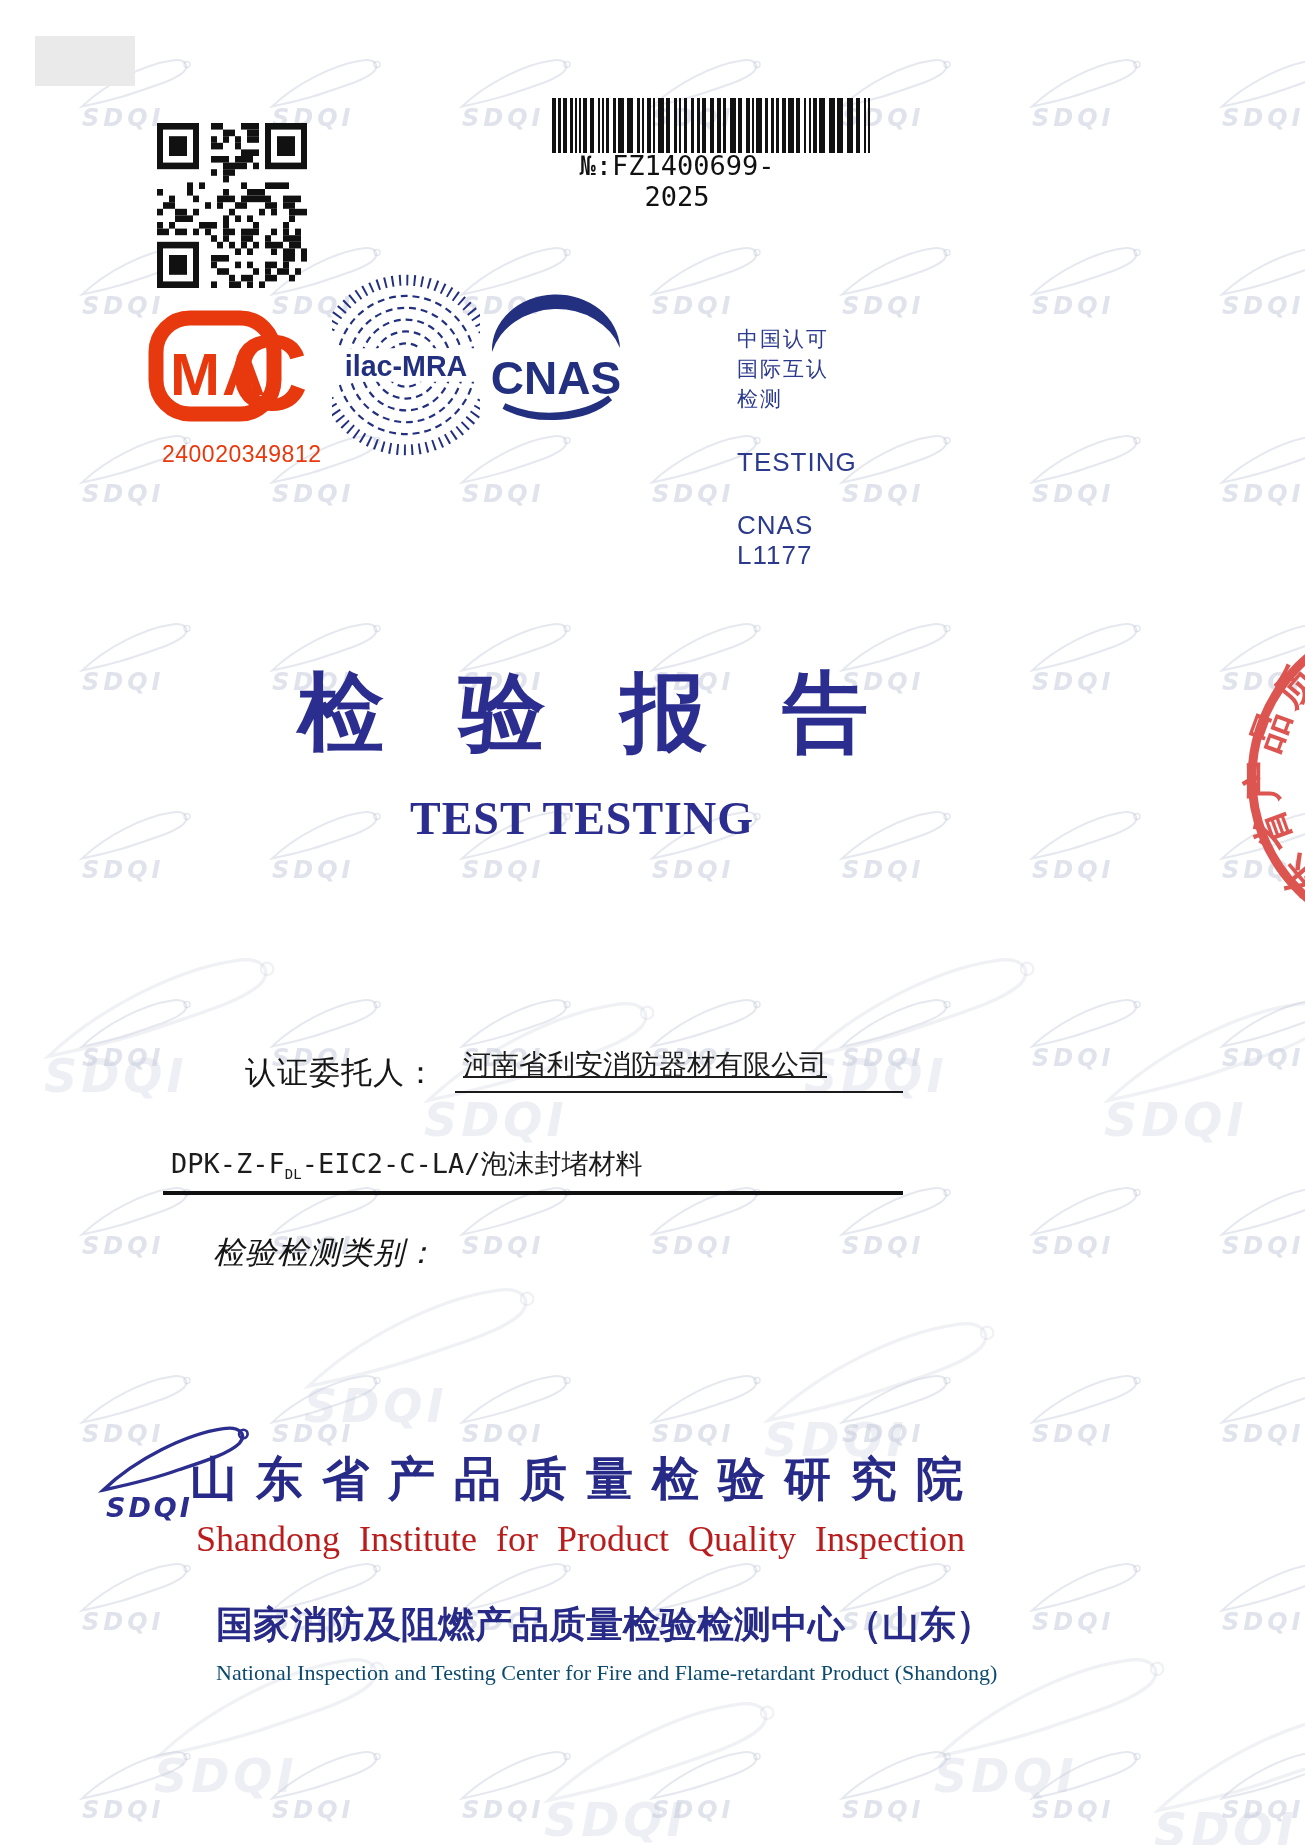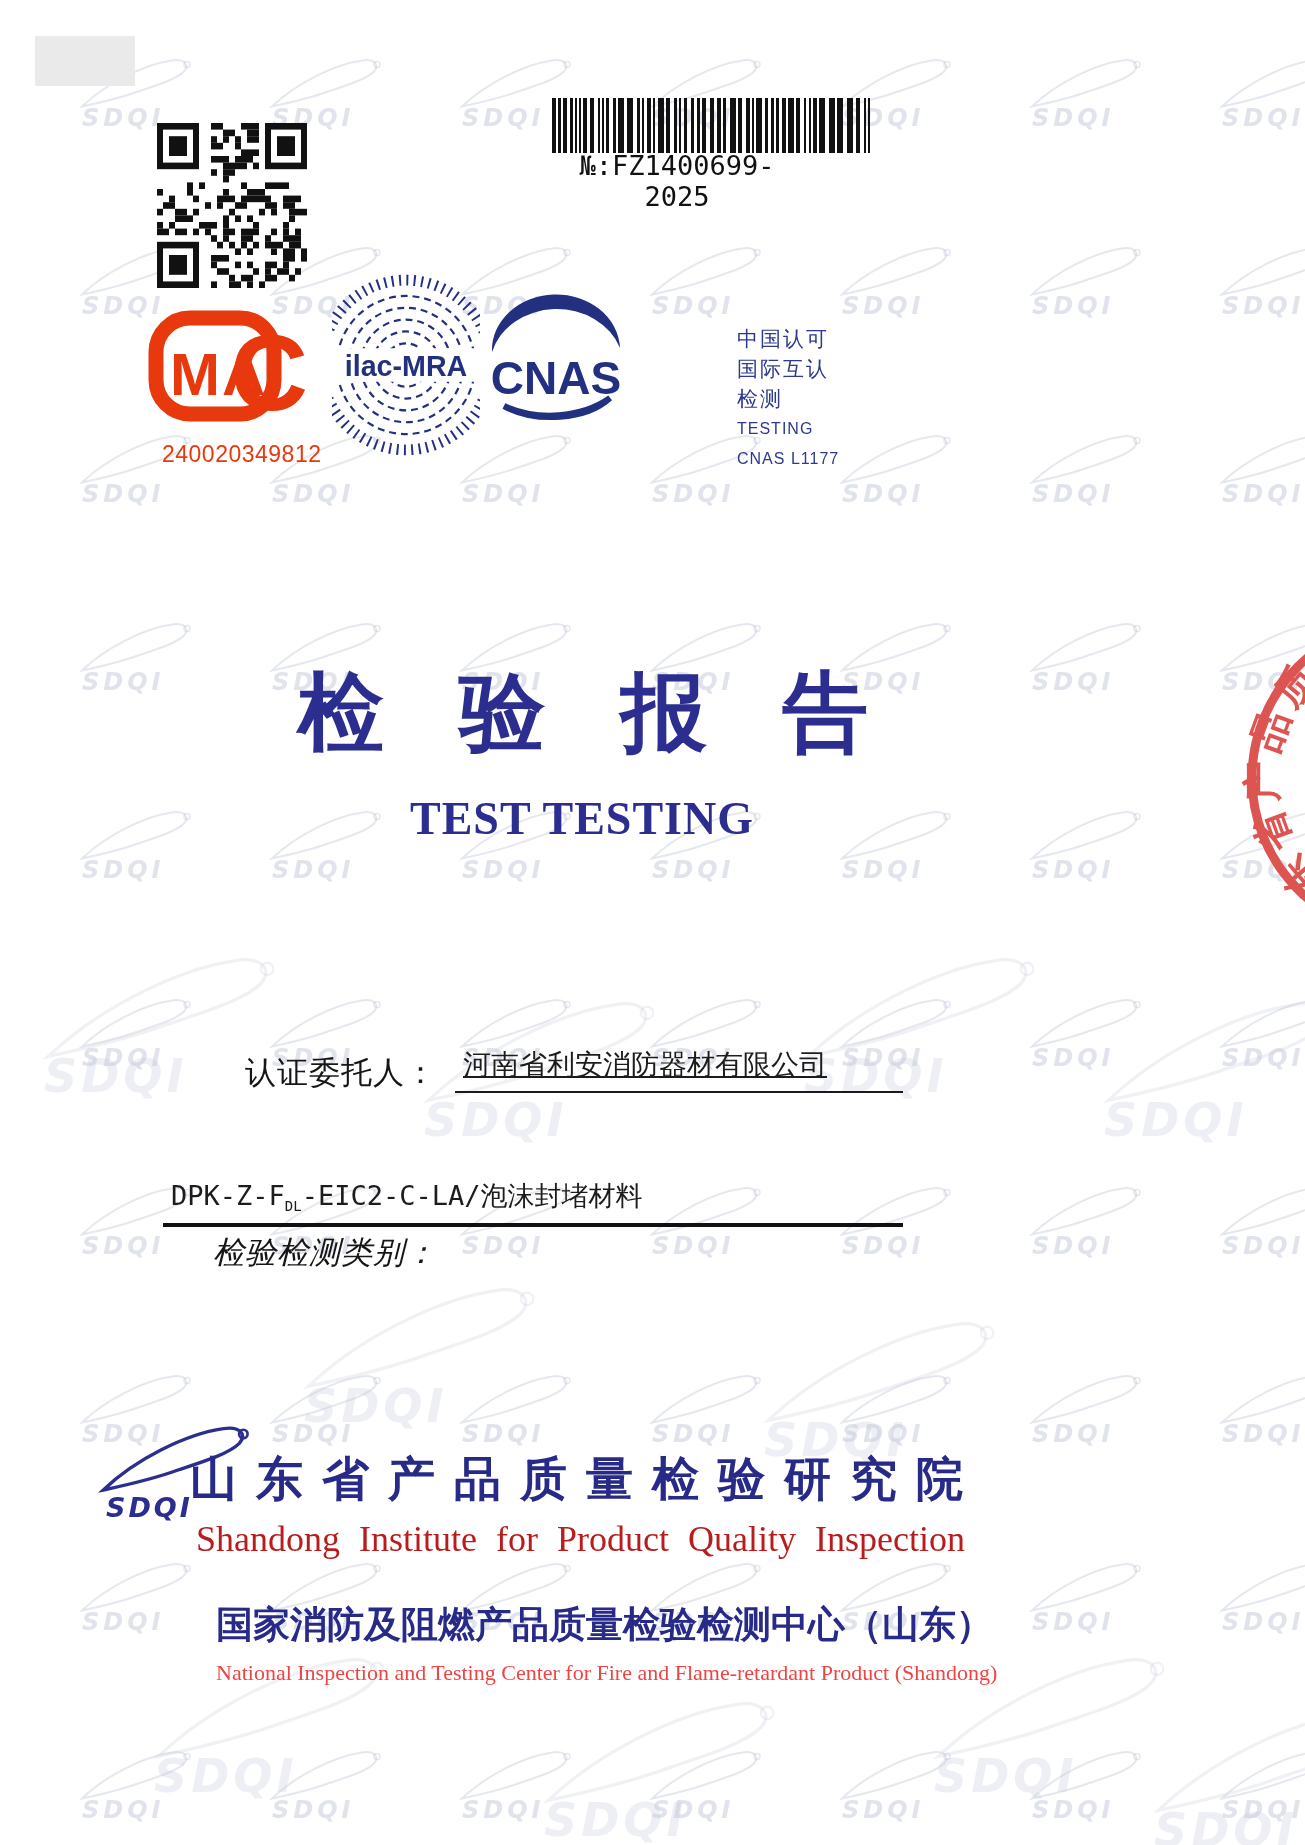--- a/index.html
+++ b/index.html
@@ -21,45 +21,45 @@
   #qr-box{left:157px;top:123px;}
   #bc-box{left:552px;top:98px;}
   .doc-no{left:552px;top:150px;width:250px;text-align:center;
     font:27px "DejaVu Sans Mono","Liberation Mono",monospace;color:#111;letter-spacing:0px;}
   
   .cma-num{left:162px;top:441px;width:160px;font:23px "Liberation Sans","DejaVu Sans",sans-serif;
     color:#e8380d;letter-spacing:0.5px;}
   .cnas-lines{left:737px;top:324px;width:150px;color:#2b3a8c;
     font-family:"Liberation Sans","DejaVu Sans",sans-serif;}
   .cnas-lines span{display:block;font-size:21px;line-height:30px;letter-spacing:2px;}
-  .cnas-lines .en{letter-spacing:1px;font-size:16px;}
+  .cnas-lines .en{letter-spacing:1px;font-size:26px;margin-top:33px;}
   
   .title-cn{left:0;top:664px;width:1180px;text-align:center;color:#2b2e8e;
     font-size:86px;font-weight:700;letter-spacing:14px;word-spacing:26px;line-height:1.15;}
   .title-en{left:0;top:792px;width:1164px;text-align:center;color:#2b2e8e;
     font-size:46px;font-weight:700;letter-spacing:1px;}
   
   #stamp-svg{left:1172px;top:592px;z-index:2;position:absolute;}
   
   .field{position:absolute;left:145px;width:758px;display:flex;align-items:flex-end;z-index:1;}
   .flabel{width:292px;text-align:right;font-size:31px;color:#161616;letter-spacing:1px;line-height:1.25;}
   .fval{flex:1;margin-left:18px;display:flex;align-items:flex-end;
     padding:0 6px 7px 8px;font-size:28px;color:#1c1c1c;}
   .f1 .fval{min-height:52px;border-bottom:2px solid #1a1a1a;text-decoration:underline;}
   .f2 .fval{min-height:46px;border-bottom:4px solid #111;padding-bottom:9px;
-    font-family:"DejaVu Sans Mono","Liberation Mono",monospace;font-size:27px;margin-top:32px;}
+    font-family:"DejaVu Sans Mono","Liberation Mono",monospace;font-size:27px;}
   .f3 .fval{min-height:46px;border-bottom:3px solid #111;padding-bottom:16px;}
   .subsz{font-size:14px;}
   
   .sdqi-text{left:106px;top:1492px;font:italic 700 27px "DejaVu Sans","Liberation Sans",sans-serif;
     color:#2b2e8e;letter-spacing:3px;}
   .inst-cn{left:190px;top:1448px;color:#272b87;font-size:47px;font-weight:600;letter-spacing:19px;white-space:nowrap;}
   .inst-en{left:196px;top:1518px;color:#b91c1c;font-size:36px;word-spacing:10px;white-space:nowrap;}
   .ctr-cn{left:216px;top:1600px;color:#272b87;font-size:37px;font-weight:700;letter-spacing:0px;white-space:nowrap;}
-  .ctr-en{left:216px;top:1660px;color:#ef4444;font-size:22px;white-space:nowrap;}
+  .ctr-en{left:216px;top:1660px;color:#0c4a6e;font-size:22px;white-space:nowrap;}
 </style>
 </head>
 <body>
 
 <div id="wm-layer">
     <div class="wm" style="left:78px;top:56px"><svg width="120" height="56" viewBox="0 0 120 55">
         <path d="M4,50 C28,27 66,8 94,4 C106,2 112,8 106,15 C98,23 78,29 60,35 C41,42 18,47 4,50 Z" fill="none" stroke="rgba(178,184,204,0.32)" stroke-width="2"></path>
         <circle cx="109" cy="8" r="3" fill="none" stroke="rgba(178,184,204,0.32)" stroke-width="1.5"></circle>
       </svg><span>SDQI</span></div>
     <div class="wm" style="left:268px;top:56px"><svg width="120" height="56" viewBox="0 0 120 55">

